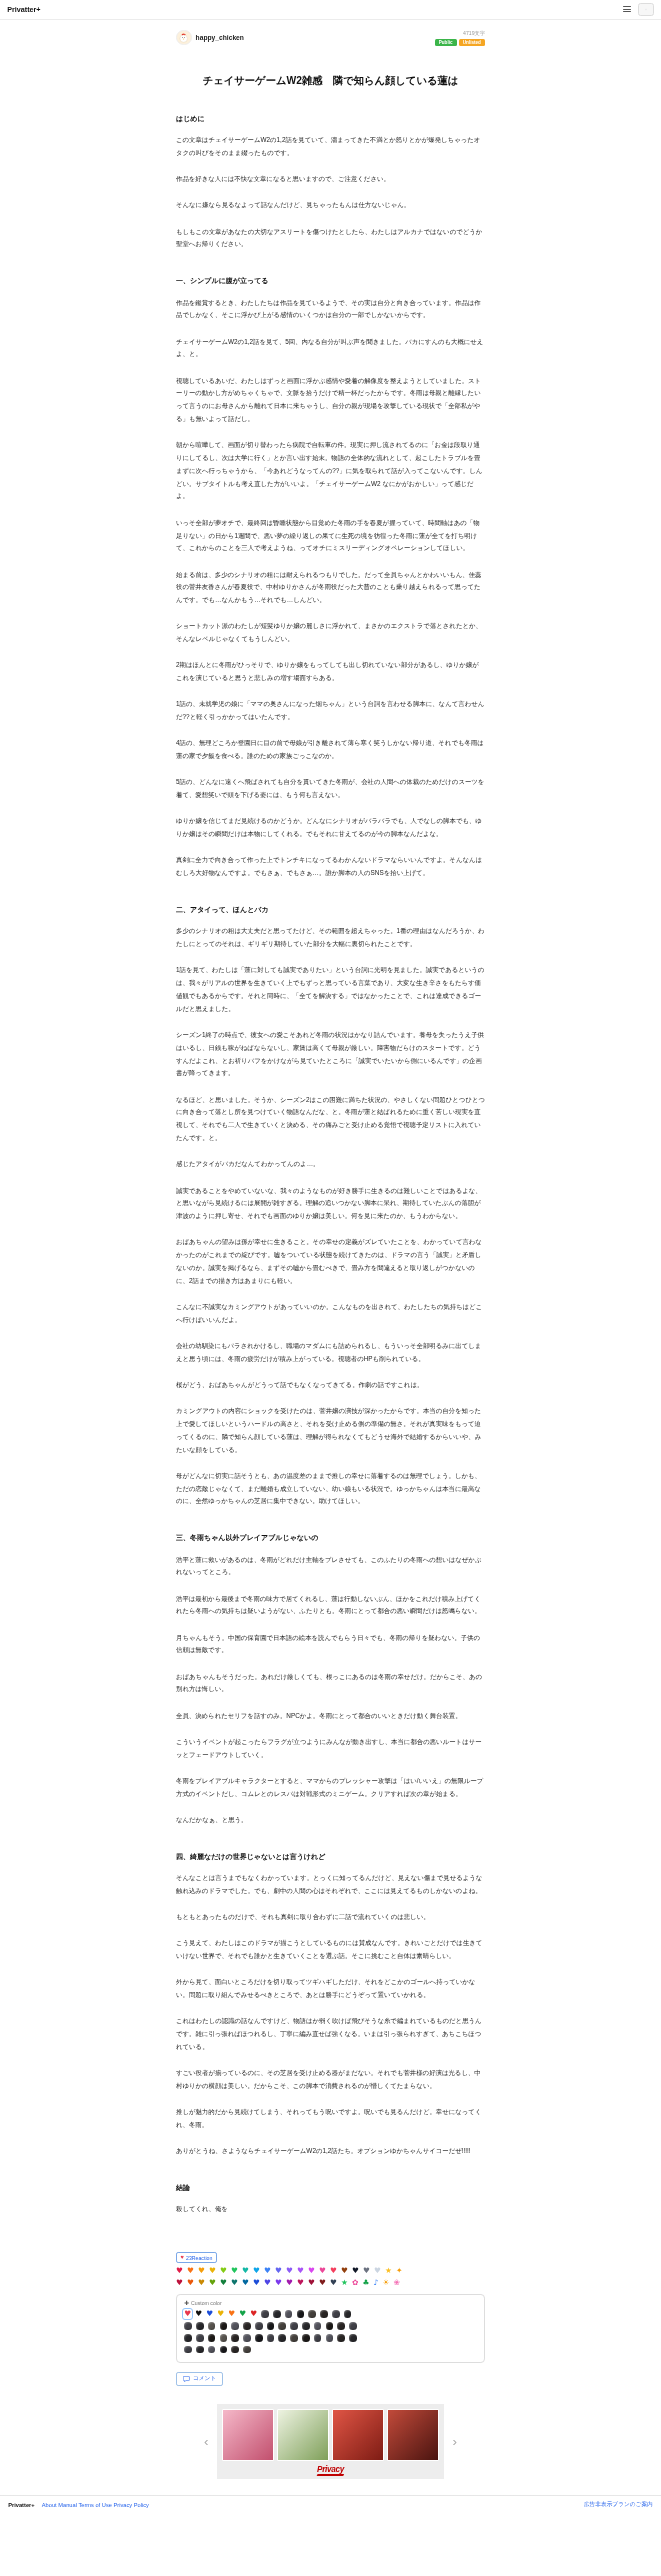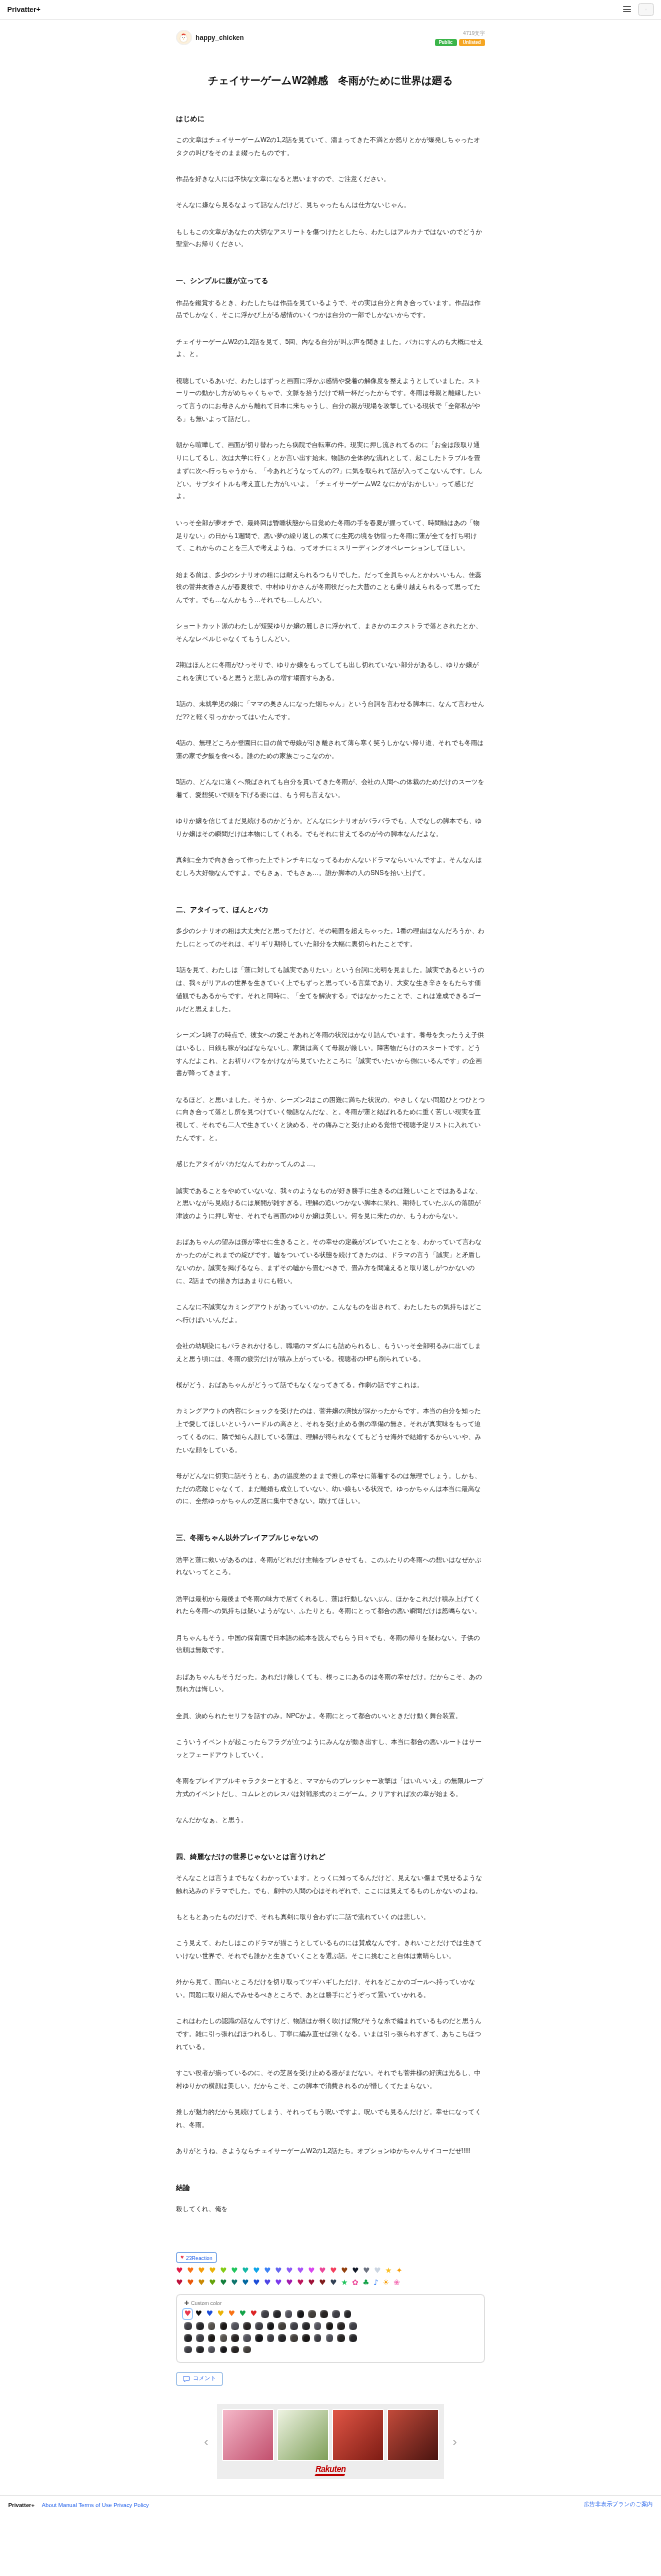--- a/index.html
+++ b/index.html
@@ -130,21 +130,21 @@
     </div>
     <div class="author-meta">
       <div class="char-count">4719文字</div>
       <div class="badges" id="badges">
           <span class="badge" style="background: rgb(59, 181, 74);">Public</span>
           <span class="badge" style="background: rgb(245, 166, 35);">Unlisted</span>
         </div>
     </div>
   </div>
 
-  <h1 class="title">チェイサーゲームW2雑感　冬雨がために世界は廻る</h1>
+  <h1 class="title">チェイサーゲームW2雑感　隣で知らん顔している蓮は</h1>
 
   <article id="article-body">
       <h2 class="sec-heading">はじめに</h2>
       <p class="para">この文章はチェイサーゲームW2の1,2話を見ていて、溜まってきた不満とか怒りとかが爆発しちゃったオタクの叫びをそのまま綴ったものです。</p>
       <p class="para">作品を好きな人には不快な文章になると思いますので、ご注意ください。</p>
       <p class="para">そんなに嫌なら見るなよって話なんだけど、見ちゃったもんは仕方ないじゃん。</p>
       <p class="para">もしもこの文章があなたの大切なアスリートを傷つけたとしたら、わたしはアルカナではないのでどうか聖堂へお帰りください。</p>
       <h2 class="sec-heading">一、シンプルに腹が立ってる</h2>
       <p class="para">作品を鑑賞するとき、わたしたちは作品を見ているようで、その実は自分と向き合っています。作品は作品でしかなく、そこに浮かび上がる感情のいくつかは自分の一部でしかないからです。</p>
       <p class="para">チェイサーゲームW2の1,2話を見て、5回、内なる自分が叫ぶ声を聞きました。バカにすんのも大概にせえよ、と。</p>
@@ -327,21 +327,21 @@
 
   <section class="ad-section">
     <button class="carousel-arrow">‹</button>
     <div class="ad-strip">
       <div class="thumbs" id="ad-thumbs">
           <div class="thumb" style="background: linear-gradient(135deg, rgb(245, 184, 201), rgb(194, 80, 110));"></div>
           <div class="thumb" style="background: linear-gradient(135deg, rgb(238, 243, 226), rgb(127, 160, 90));"></div>
           <div class="thumb" style="background: linear-gradient(135deg, rgb(224, 85, 69), rgb(126, 28, 20));"></div>
           <div class="thumb" style="background: linear-gradient(135deg, rgb(194, 74, 58), rgb(74, 20, 16));"></div>
         </div>
-      <div class="rakuten">Rakuten</div>
+      <div class="rakuten">Privacy</div>
     </div>
     <button class="carousel-arrow">›</button>
   </section>
 
 </main>
 
 <footer>
   <div class="f-left">
     <span class="f-brand">Privatter+</span>
     <span id="footer-links"><a class="f-link">About</a>  <a class="f-link">Manual</a>  <a class="f-link">Terms of Use</a>  <a class="f-link">Privacy Policy</a></span>

